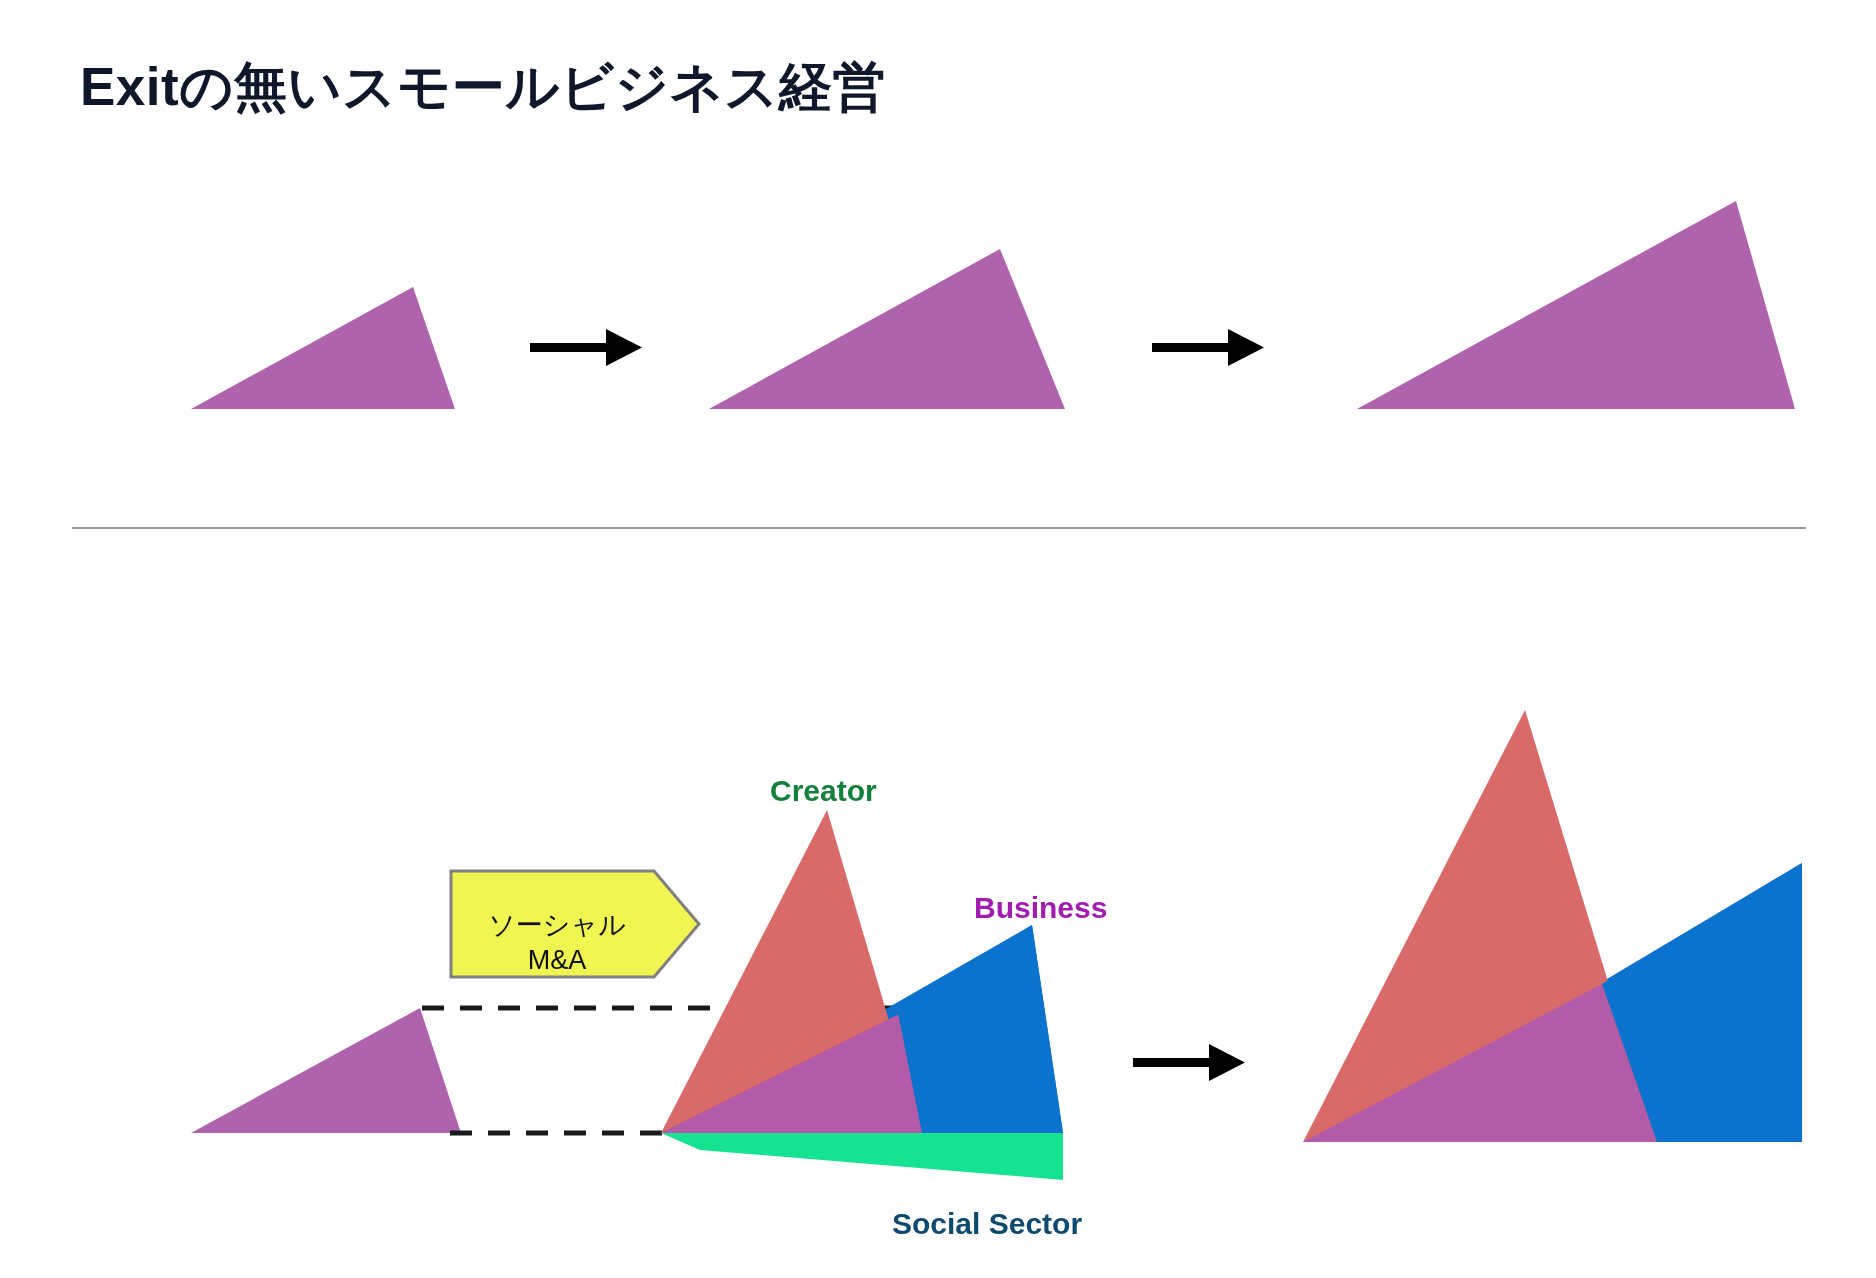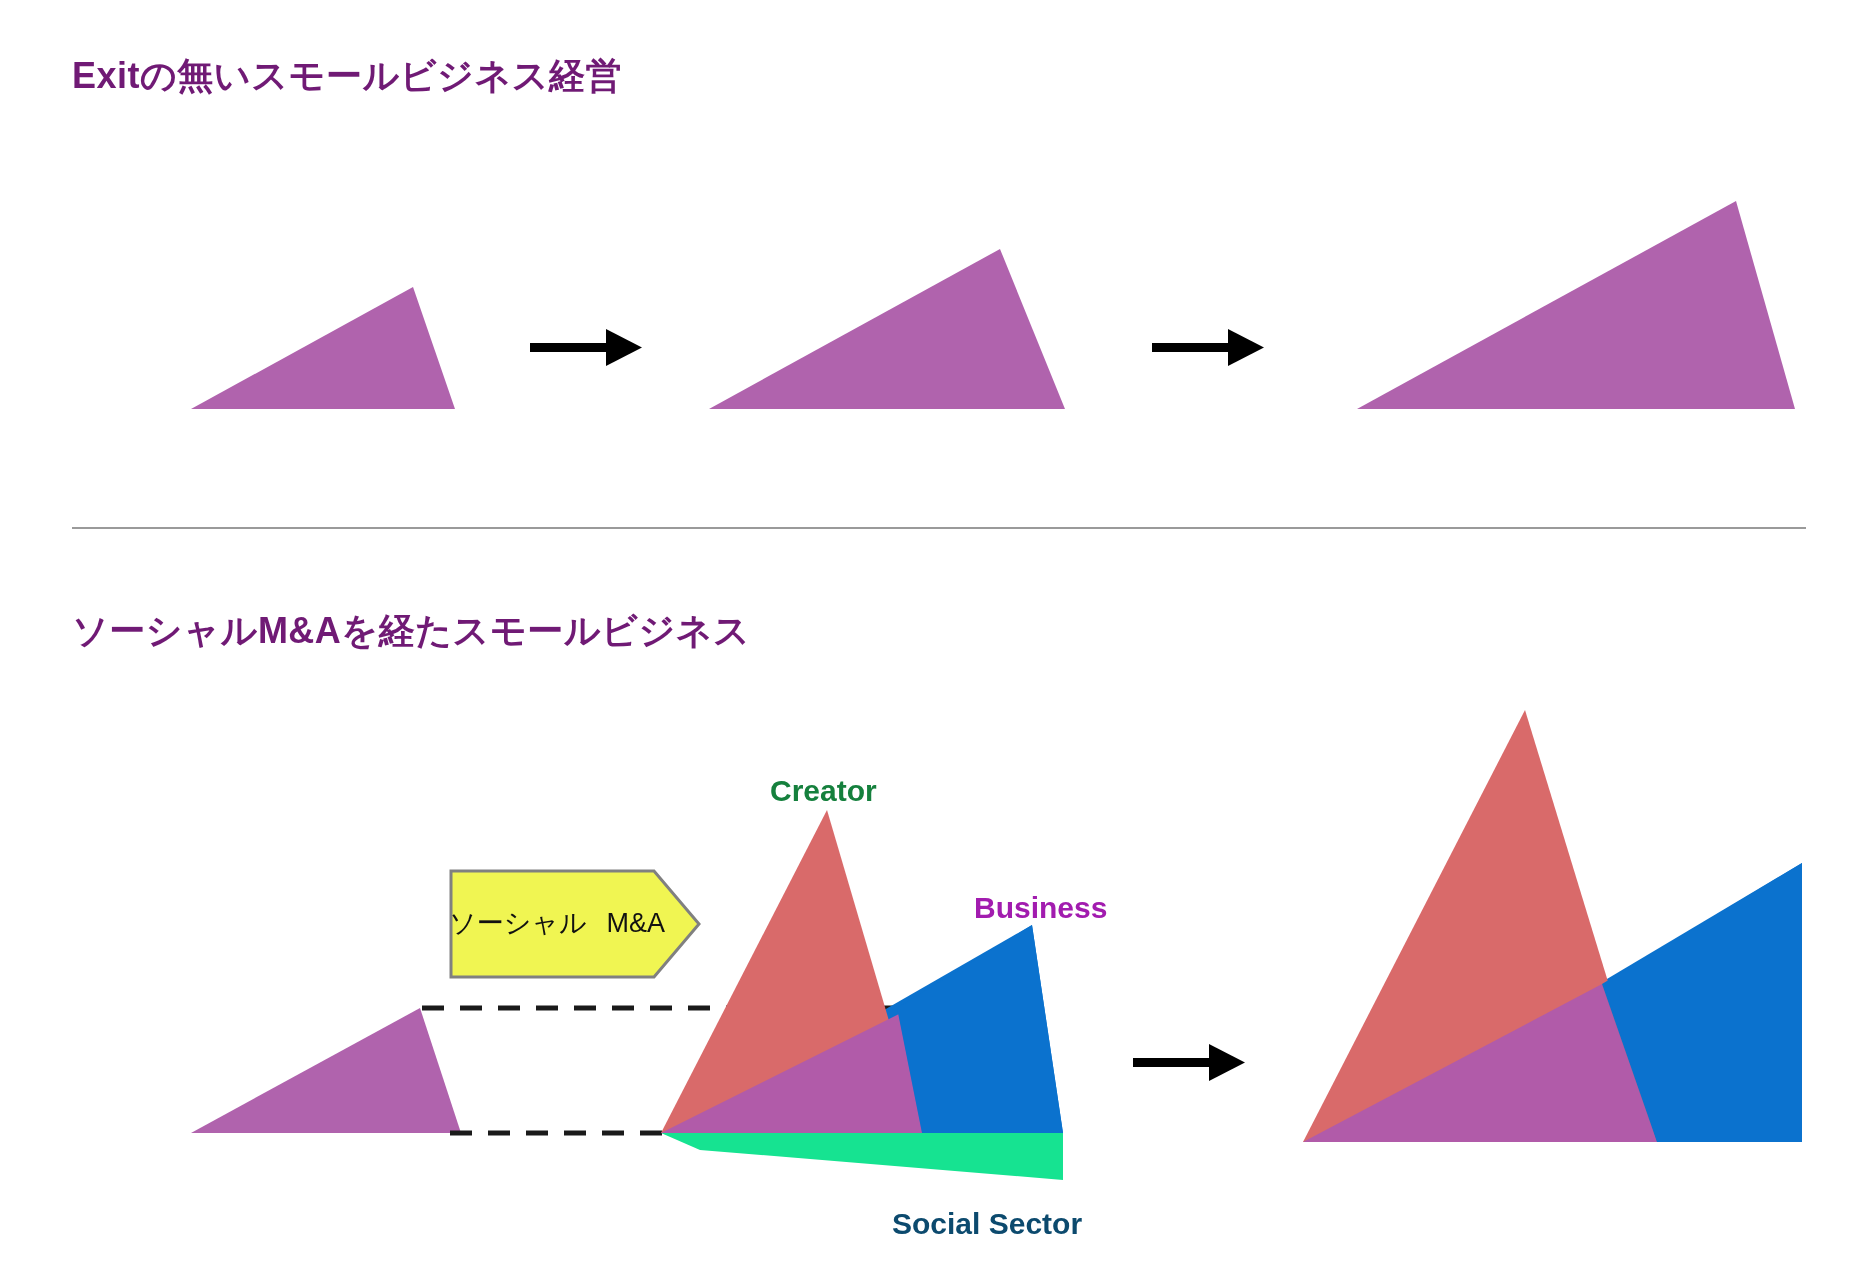--- a/index.html
+++ b/index.html
@@ -16,25 +16,26 @@
     overflow: hidden;
     -webkit-font-smoothing: antialiased;
   }
   .stage {
     position: relative;
     width: 1876px;
     height: 1278px;
   }
   .section-title {
     position: absolute;
-    font-size: 36px;
+    font-size: 53px;
     font-weight: 700;
-    color: #701a75;
+    color: #0f172a;
     letter-spacing: 0.5px;
     white-space: nowrap;
+    margin-left: 8px;
   }
   #title-top  { left: 72px; top: 52px; }
   #title-bottom { left: 72px; top: 607px; }
 
   .divider {
     position: absolute;
     left: 72px;
     top: 527px;
     width: 1734px;
     height: 0;
@@ -79,22 +80,23 @@
     height: 110px;
   }
   .callout svg { display: block; overflow: visible; }
   .callout .callout-text {
     position: absolute;
     left: 0;
     top: 0;
     width: 216px;
     height: 110px;
     display: flex;
+    flex-direction: column;
     align-items: center;
-    justify-content: space-between;
+    justify-content: flex-end;
     font-size: 27px;
     line-height: 1.32;
     color: #111111;
     text-align: center;
     pointer-events: none;
   }
 </style>
 </head>
 <body>
 
@@ -143,21 +145,20 @@
     </g>
 
     <polygon points="1333,1142 1802,863 1802,1142" fill="#0B72CE"></polygon>
     <polygon points="1303,1142 1525,710 1657,1142" fill="#D96A6A"></polygon>
     <polygon points="1303,1142 1602,984 1657,1142" fill="#B15BA9"></polygon>
     <polygon points="1602,984 1802,863 1802,1142 1657,1142" fill="#0B72CE"></polygon>
   </svg>
 
   <div class="divider" style="border-top-color: rgb(154, 154, 154);"></div>
 
-  <div class="section-title" id="title-bottom">ソーシャルM&amp;Aを経たスモールビジネス</div>
 
   <div class="callout">
     <svg width="252" height="110" viewBox="0 0 252 110">
       <polygon points="2,2 205,2 250,55 205,108 2,108" fill="#F0F552" stroke="#808080" stroke-width="3" stroke-linejoin="miter"></polygon>
     </svg>
     <div class="callout-text">
       <span>ソーシャル</span>
       <span>M&amp;A</span>
     </div>
   </div>

